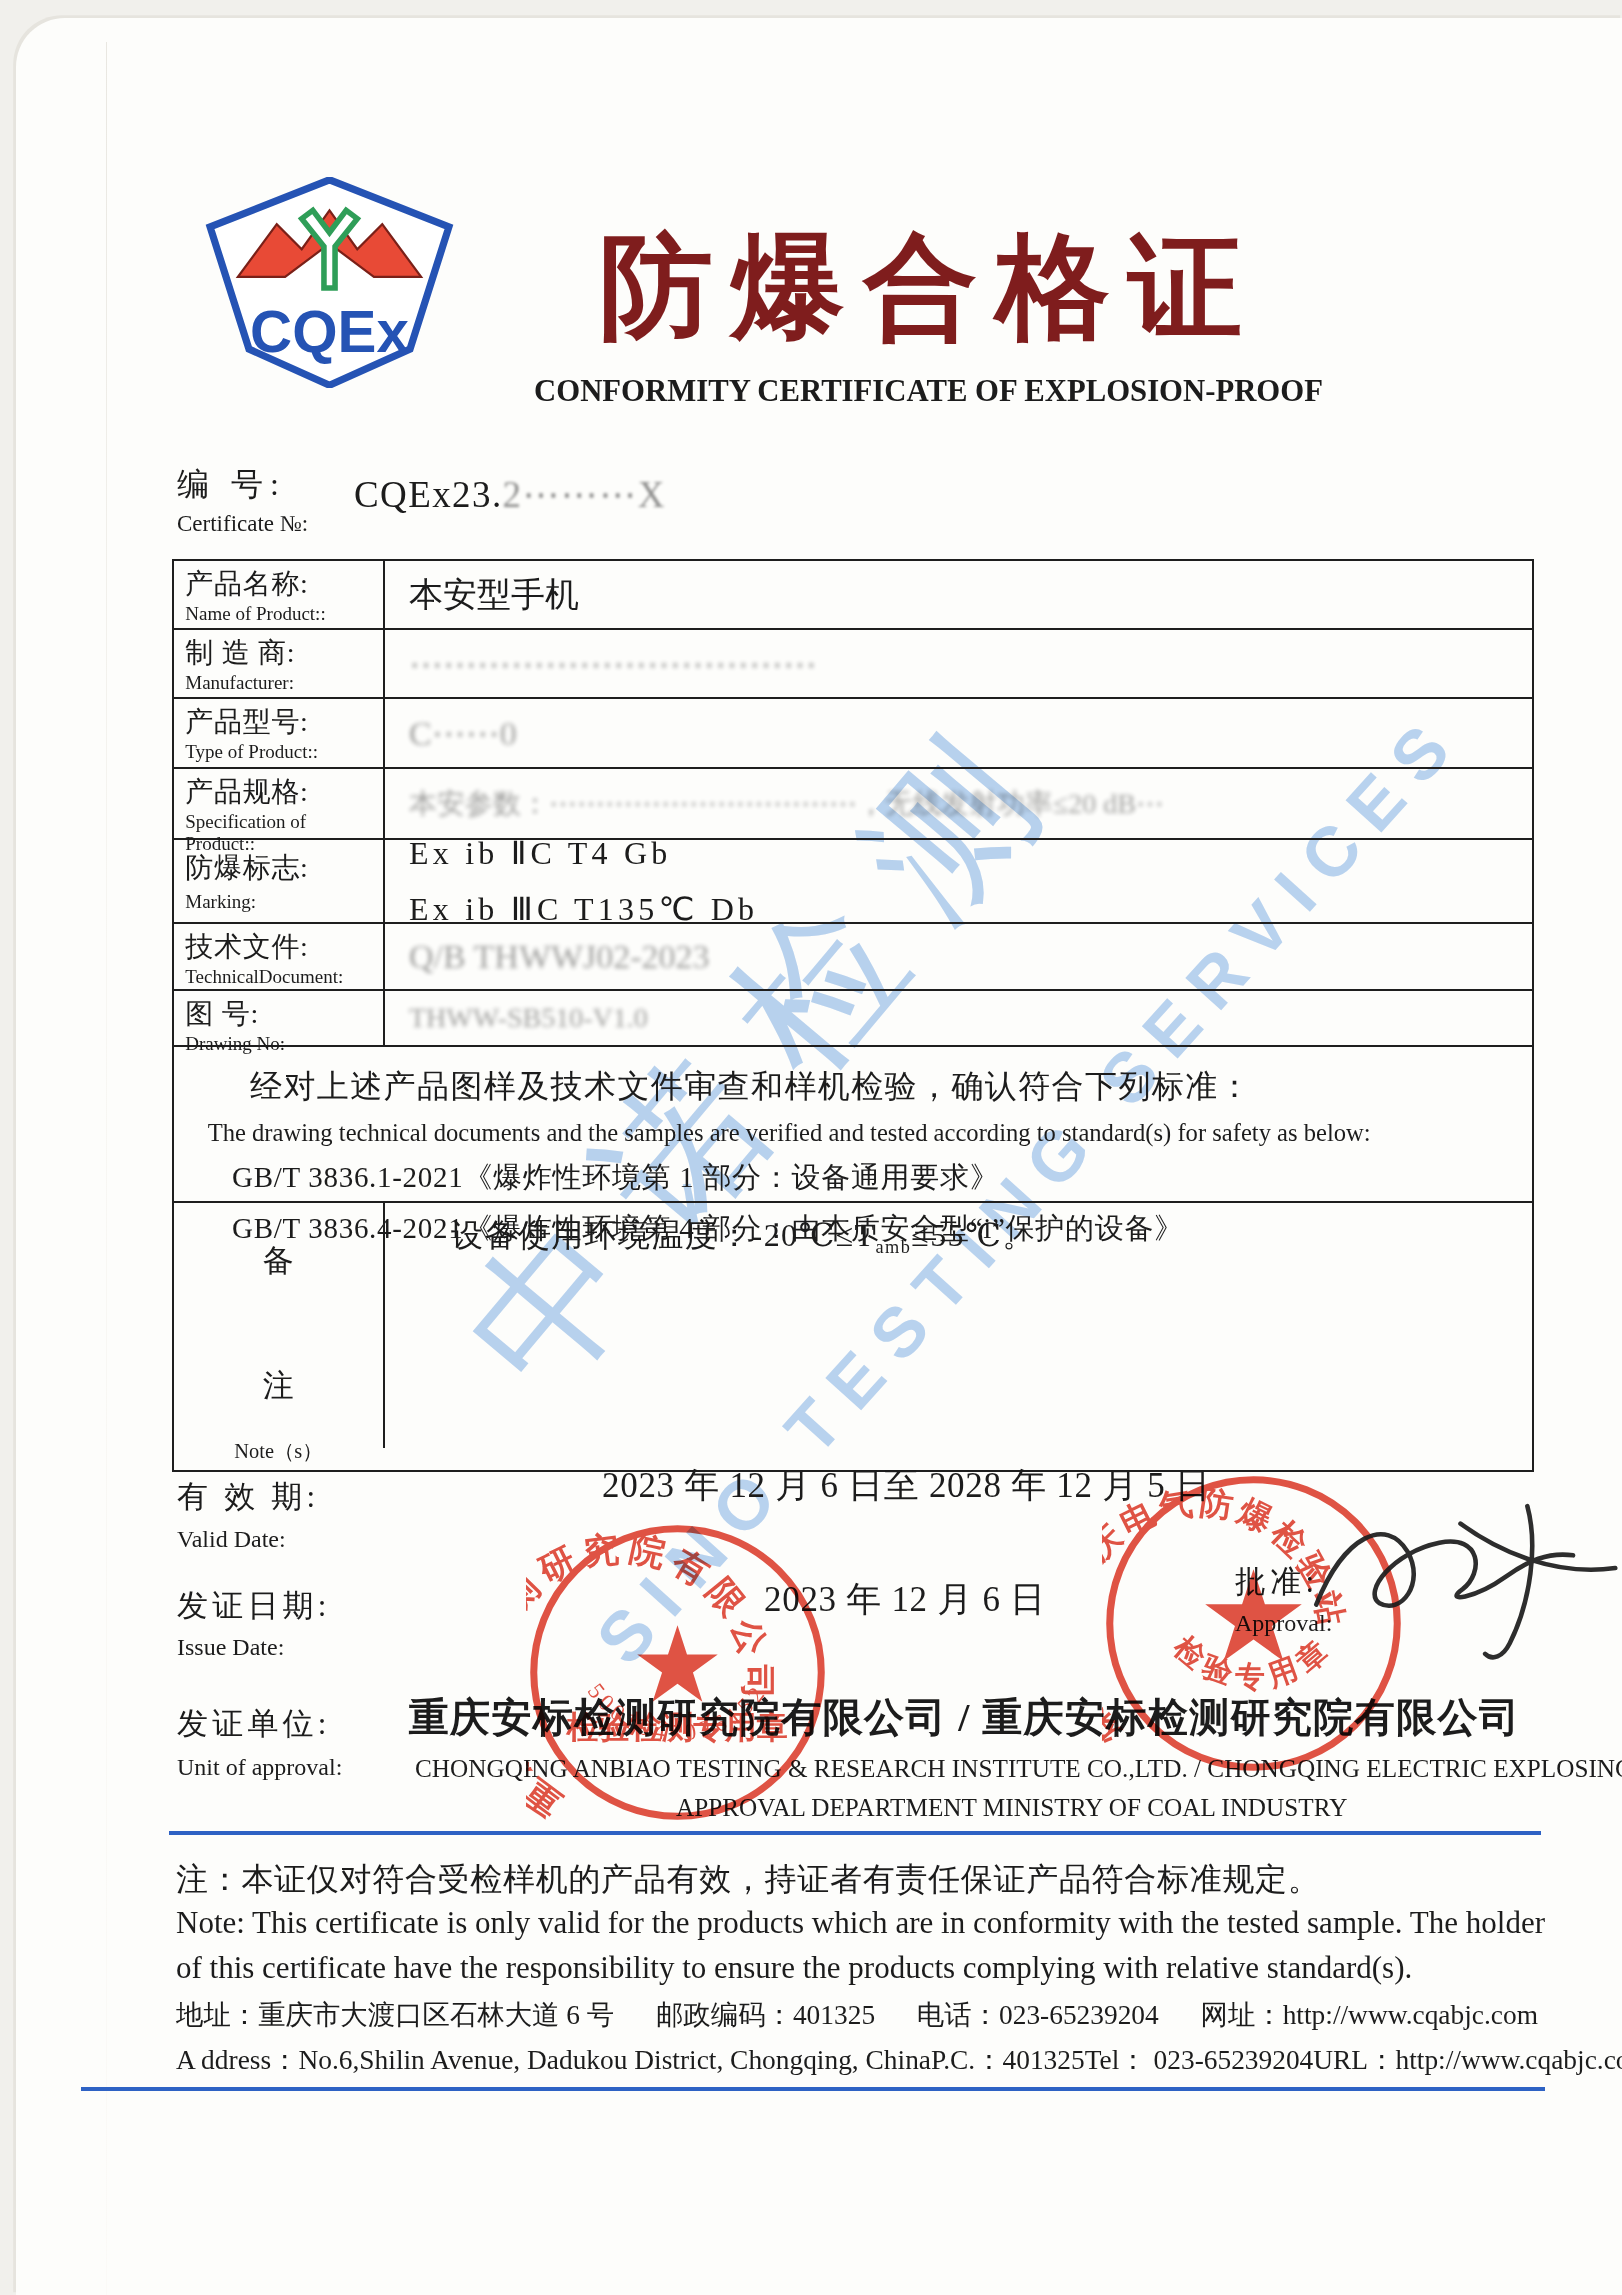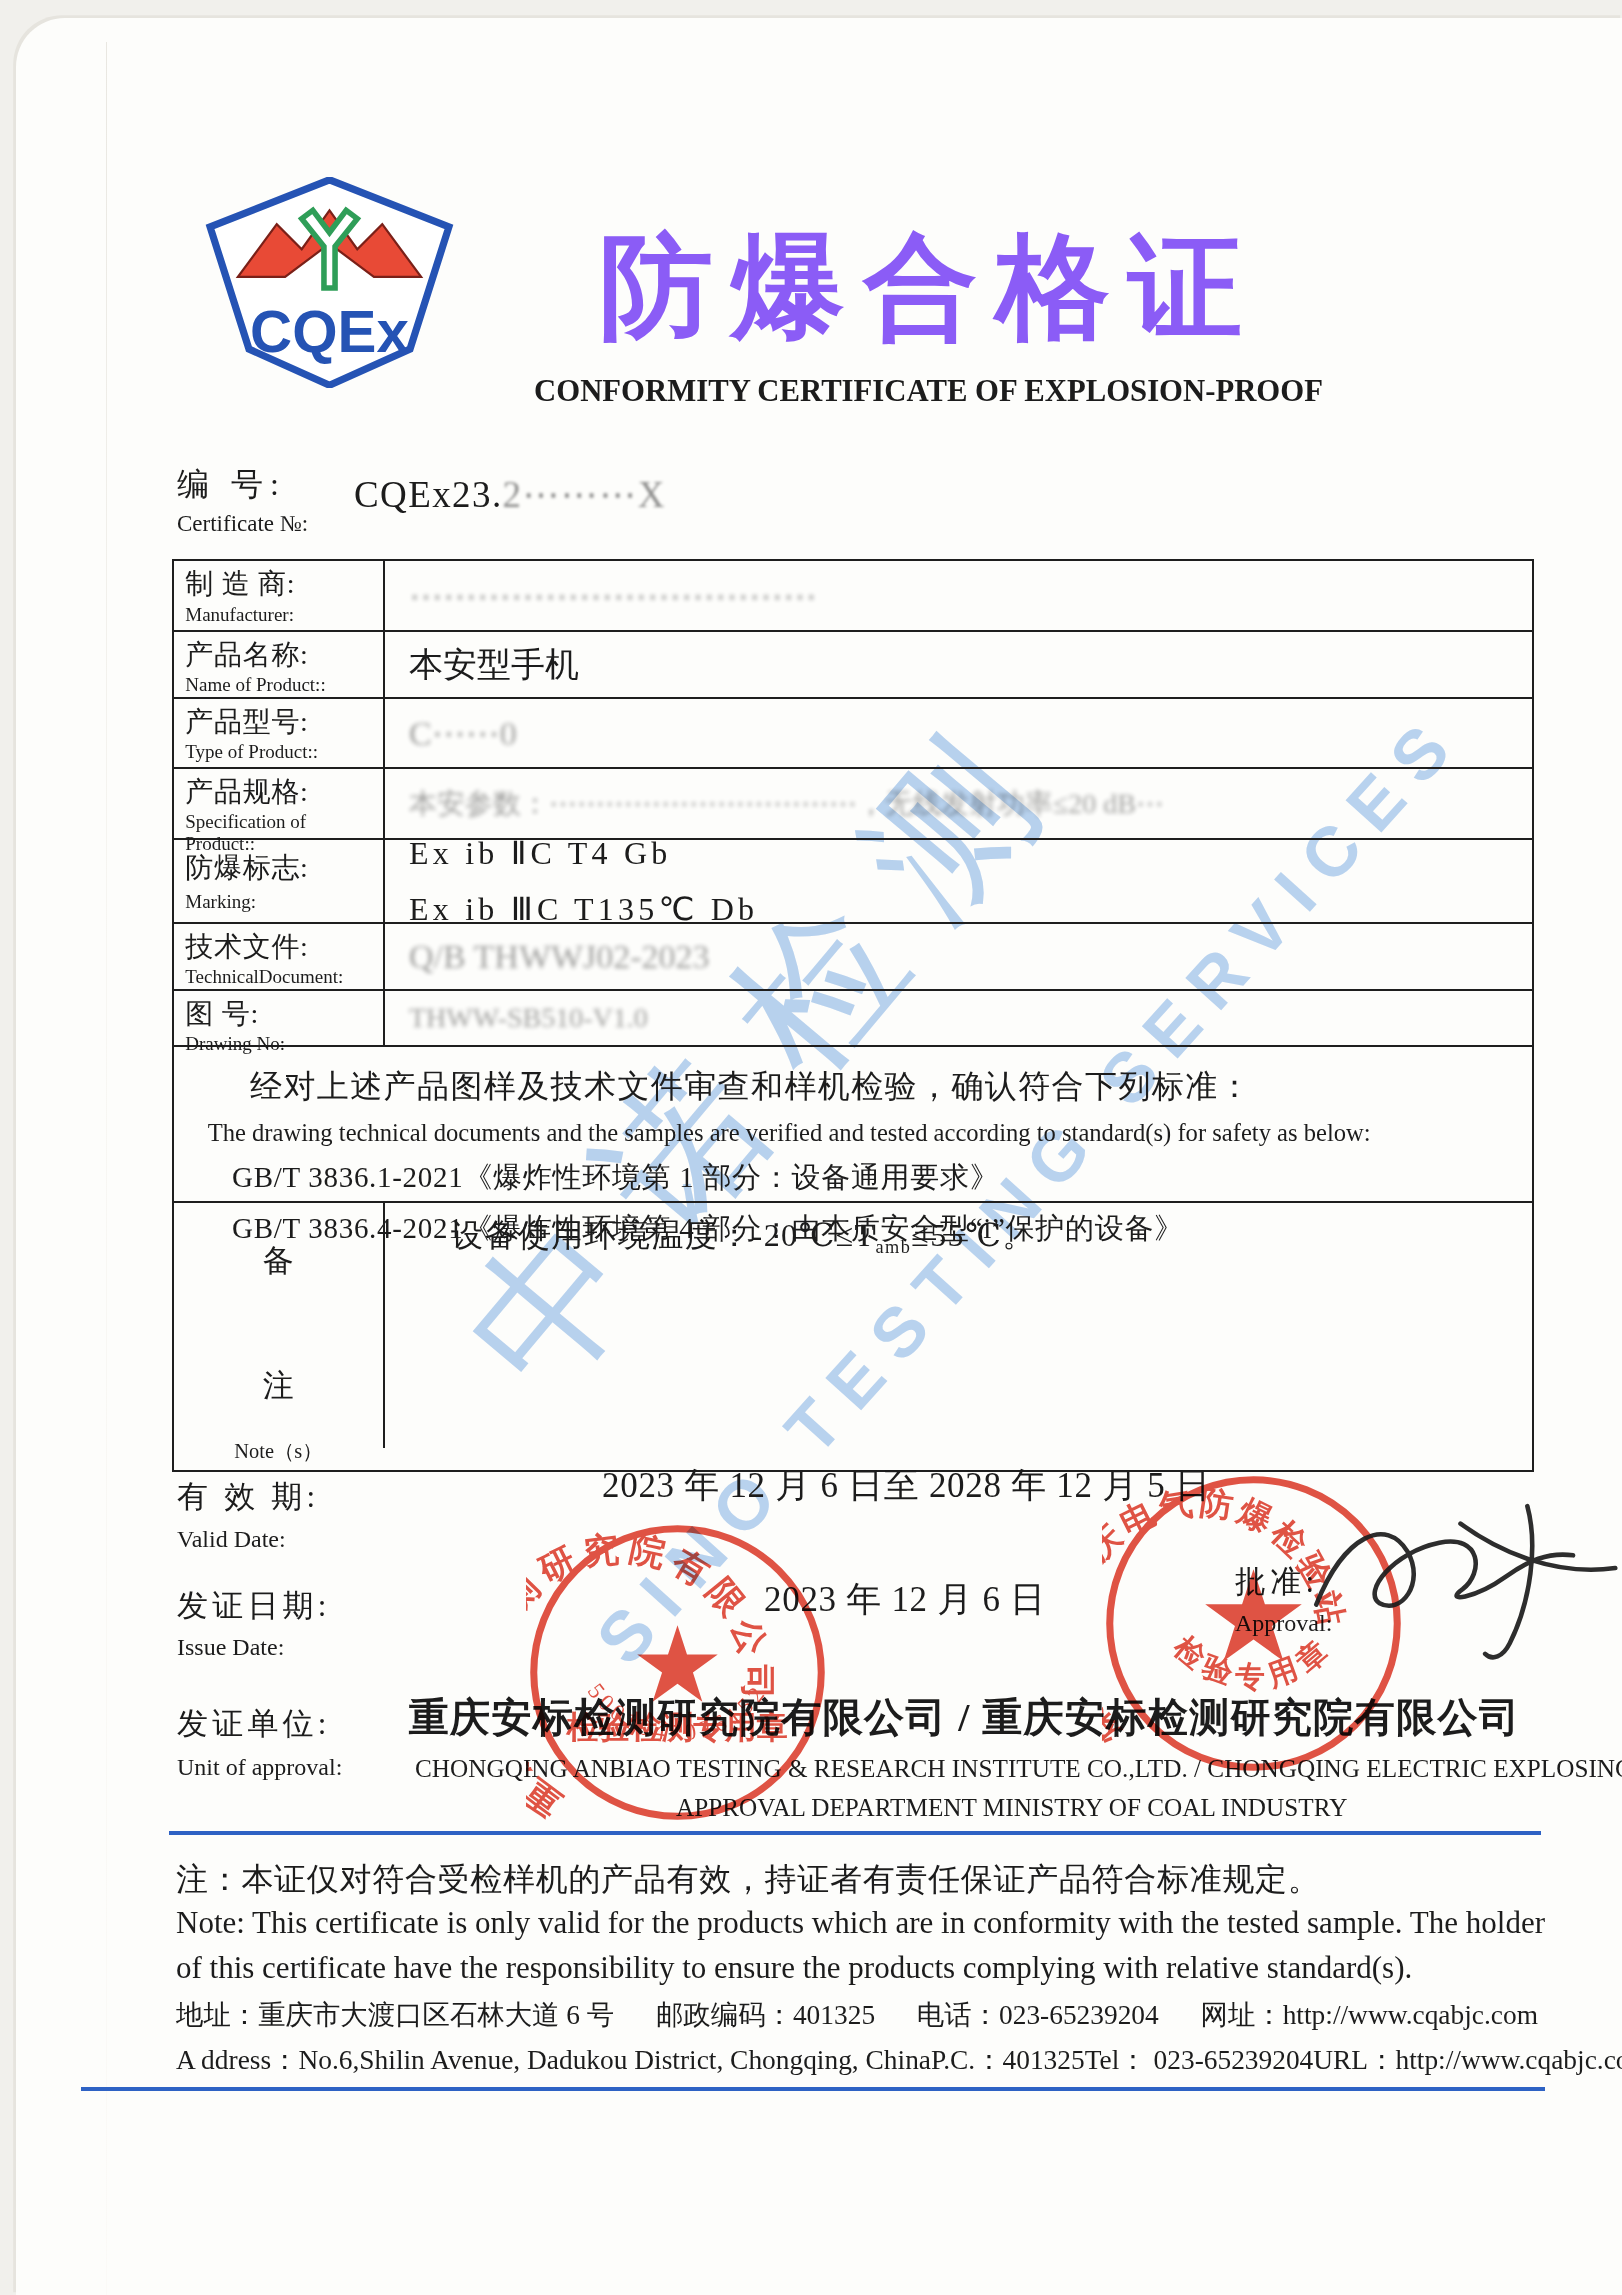--- a/index.html
+++ b/index.html
@@ -15,21 +15,21 @@
   .wm{position:absolute;z-index:1;white-space:nowrap;pointer-events:none;}
   .wm-cn{left:331px;top:943px;font-size:158px;letter-spacing:49px;color:rgba(165,198,234,.8);
          transform:rotate(-50deg);transform-origin:50% 50%;width:873px;text-align:center;}
   .wm-en{left:422px;top:1189px;font-size:70px;letter-spacing:18.3px;color:rgba(160,195,233,.75);
          transform:rotate(-48deg);transform-origin:50% 50%;width:1140px;text-align:center;
          font-family:"Liberation Sans",sans-serif;font-weight:700;}
   .content{position:absolute;inset:0;z-index:2;}
   
   .logo{left:189px;top:177px;width:281px;height:211px;}
   .title-cn{left:493px;top:211px;width:873px;text-align:center;font-size:114px;font-weight:900;
-            color:#8b5cf6;font-family:"Liberation Sans","DejaVu Sans",sans-serif;letter-spacing:18.3px;}
+            color:#7f1d1d;font-family:"Liberation Sans","DejaVu Sans",sans-serif;letter-spacing:18.3px;}
   .title-en{left:436px;top:372px;width:985px;text-align:center;font-size:32px;font-weight:700;
             letter-spacing:0px;transform:scaleX(.96);}
   
   .certno-zh{left:177px;top:463px;font-size:32px;letter-spacing:7px;}
   .certno-en{left:177px;top:511px;font-size:23px;}
   .certno-val{left:354px;top:473px;font-size:37px;letter-spacing:1.4px;}
   
   .cert-table{left:172px;top:559px;width:1362px;height:913px;border:2.1px solid #1e1e1e;box-sizing:border-box;}
   .trow{display:flex;border-top:2.1px solid #1e1e1e;box-sizing:border-box;}
   .trow:first-child{border-top:none;}
@@ -93,37 +93,37 @@
     <div class="abs title-en">CONFORMITY CERTIFICATE OF EXPLOSION-PROOF</div>
 
     <div class="abs certno-zh">编  号:</div>
     <div class="abs certno-en">Certificate №:</div>
     <div class="abs certno-val">
       <span>CQEx23.</span><span class="redacted-lt">2⋯⋯⋯X</span>
     </div>
 
     <div class="abs cert-table">
 
+      <div class="trow" style="height:67px;">
+        <div class="tlabel">
+          <span class="zh">产品名称:</span>
+          <span class="en">Name of Product::</span>
+        </div>
+        <div class="tvalue">
+            <span class="v-lg">本安型手机</span>
+          </div>
+      </div>
+
       <div class="trow" style="height:69px;">
         <div class="tlabel">
           <span class="zh">制 造 商:</span>
           <span class="en">Manufacturer:</span>
         </div>
         <div class="tvalue">
             <span class="v-lg redacted">⋯⋯⋯⋯⋯⋯⋯⋯⋯⋯⋯⋯</span>
-          </div>
-      </div>
-
-      <div class="trow" style="height:67px;">
-        <div class="tlabel">
-          <span class="zh">产品名称:</span>
-          <span class="en">Name of Product::</span>
-        </div>
-        <div class="tvalue">
-            <span class="v-lg">本安型手机</span>
           </div>
       </div>
 
       <div class="trow" style="height:70px;">
         <div class="tlabel">
           <span class="zh">产品型号:</span>
           <span class="en">Type of Product::</span>
         </div>
         <div class="tvalue">
             <span class="v-lg redacted">C⋯⋯0</span>

